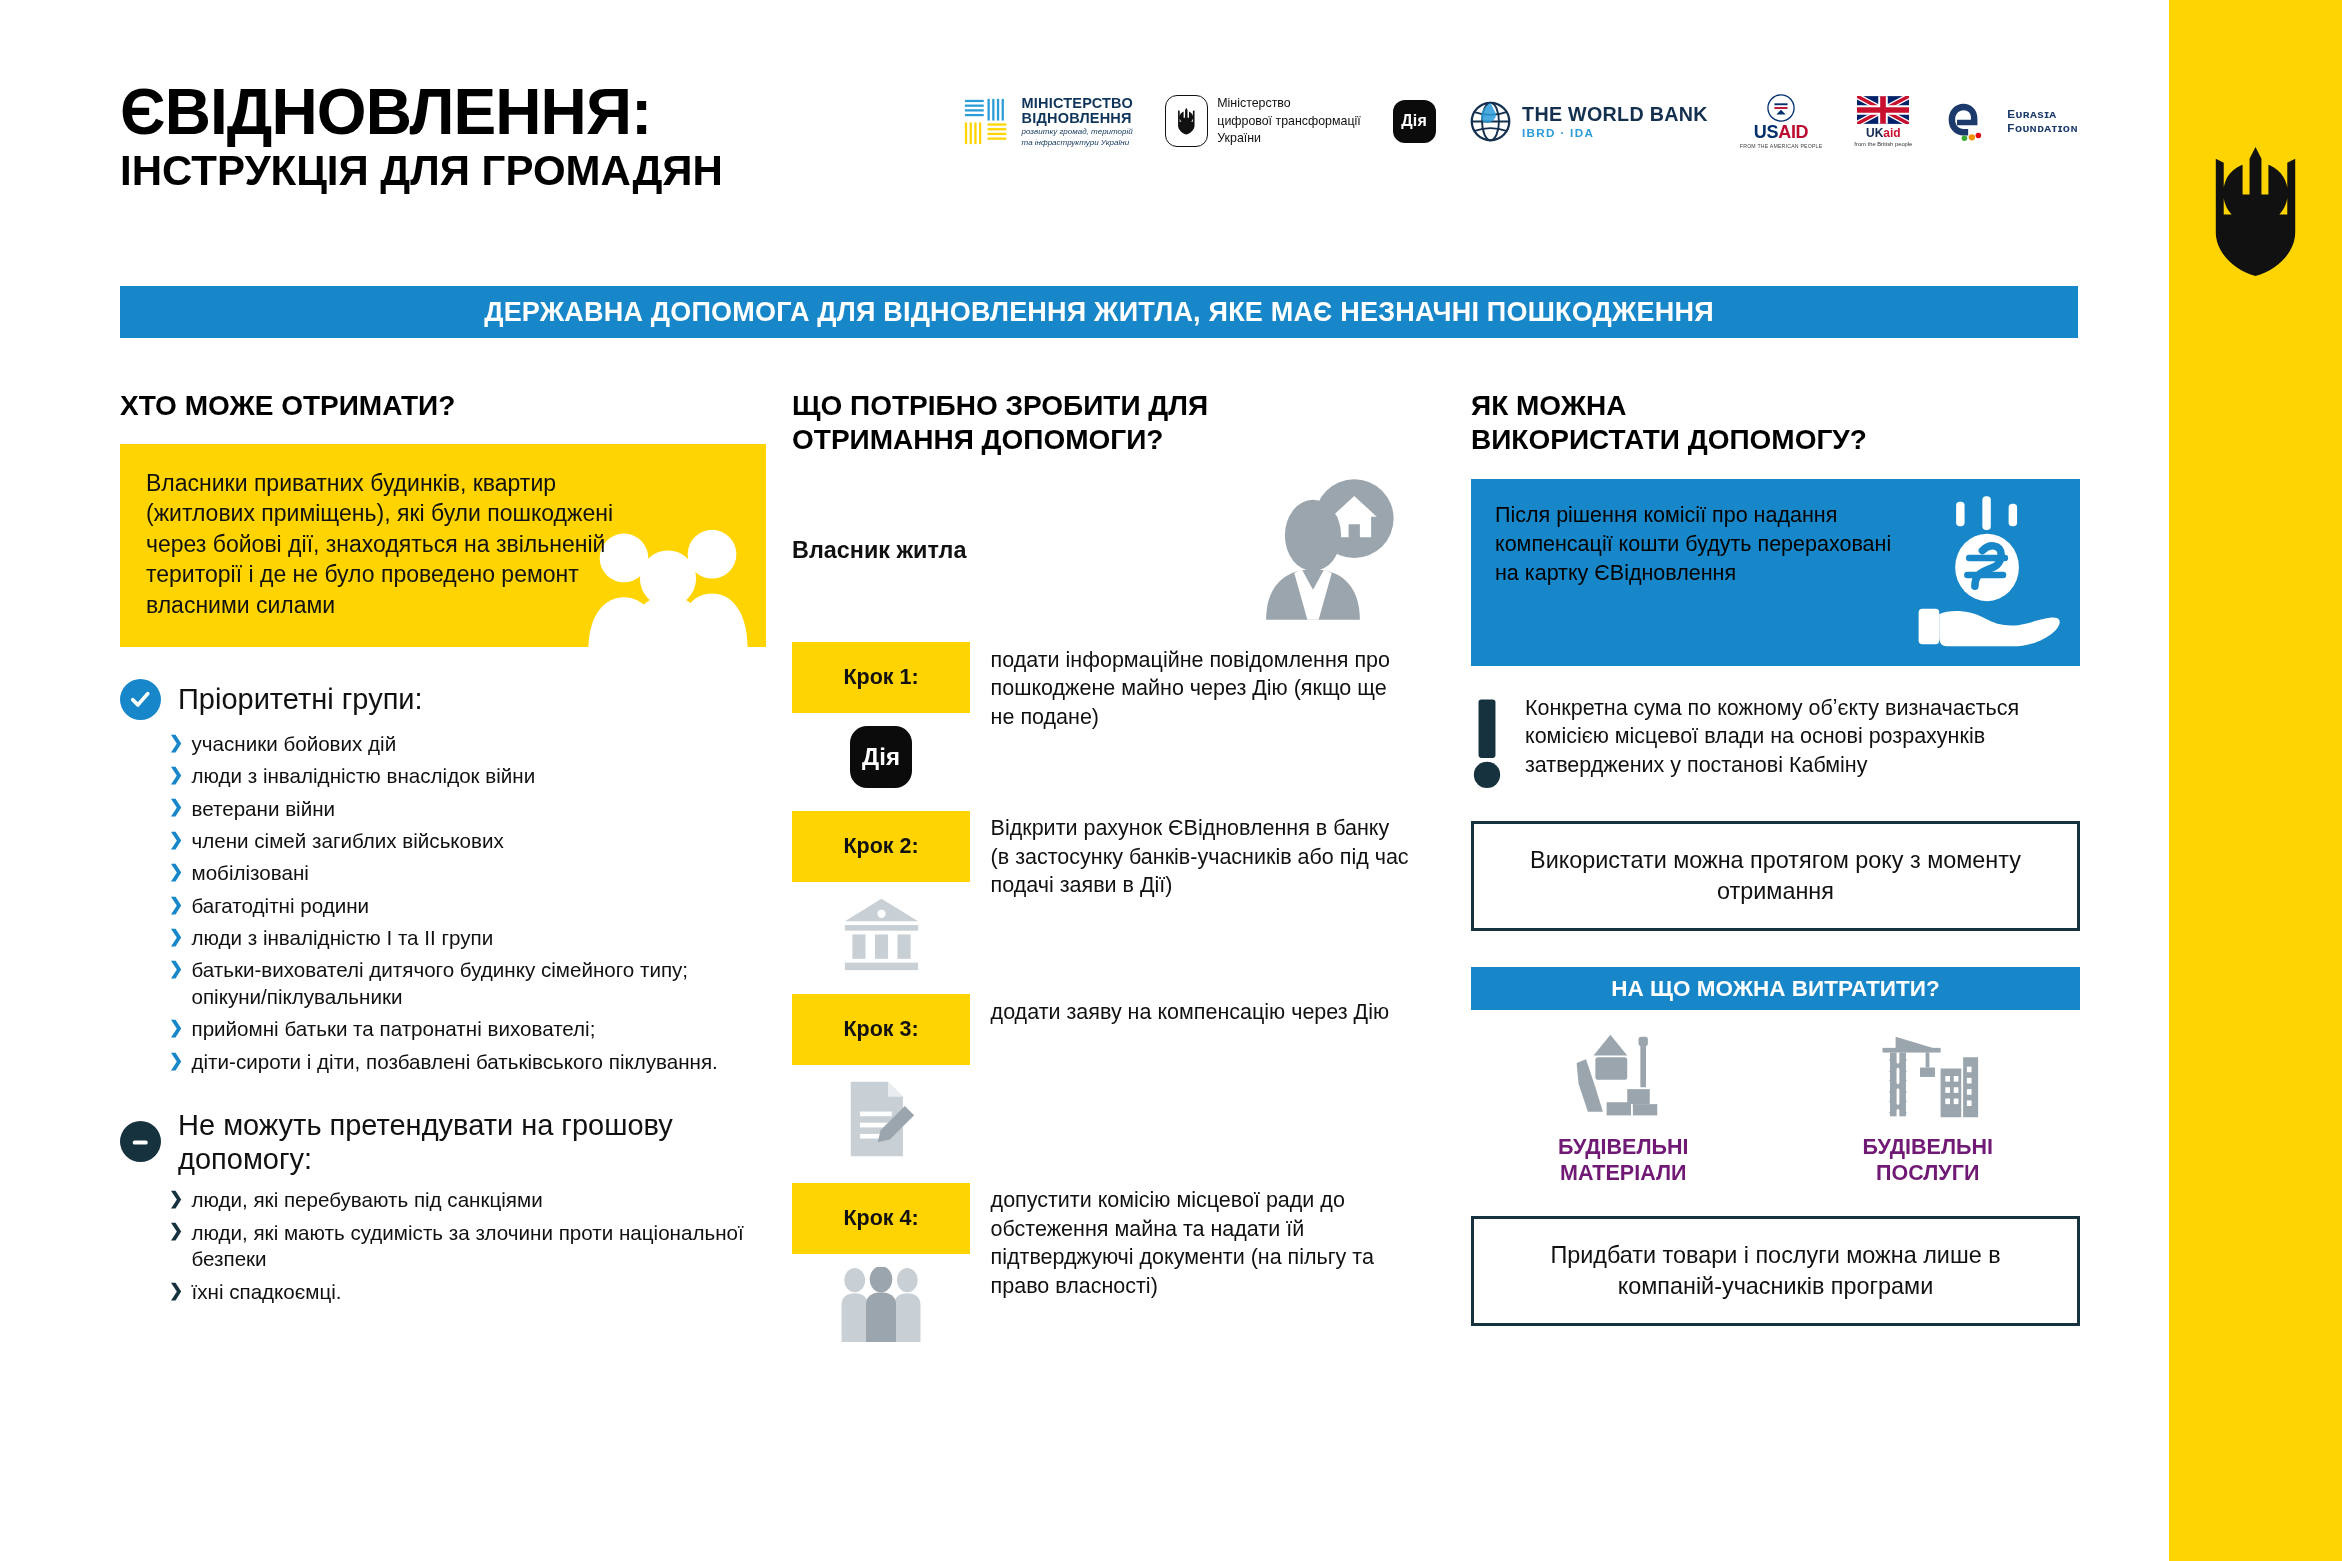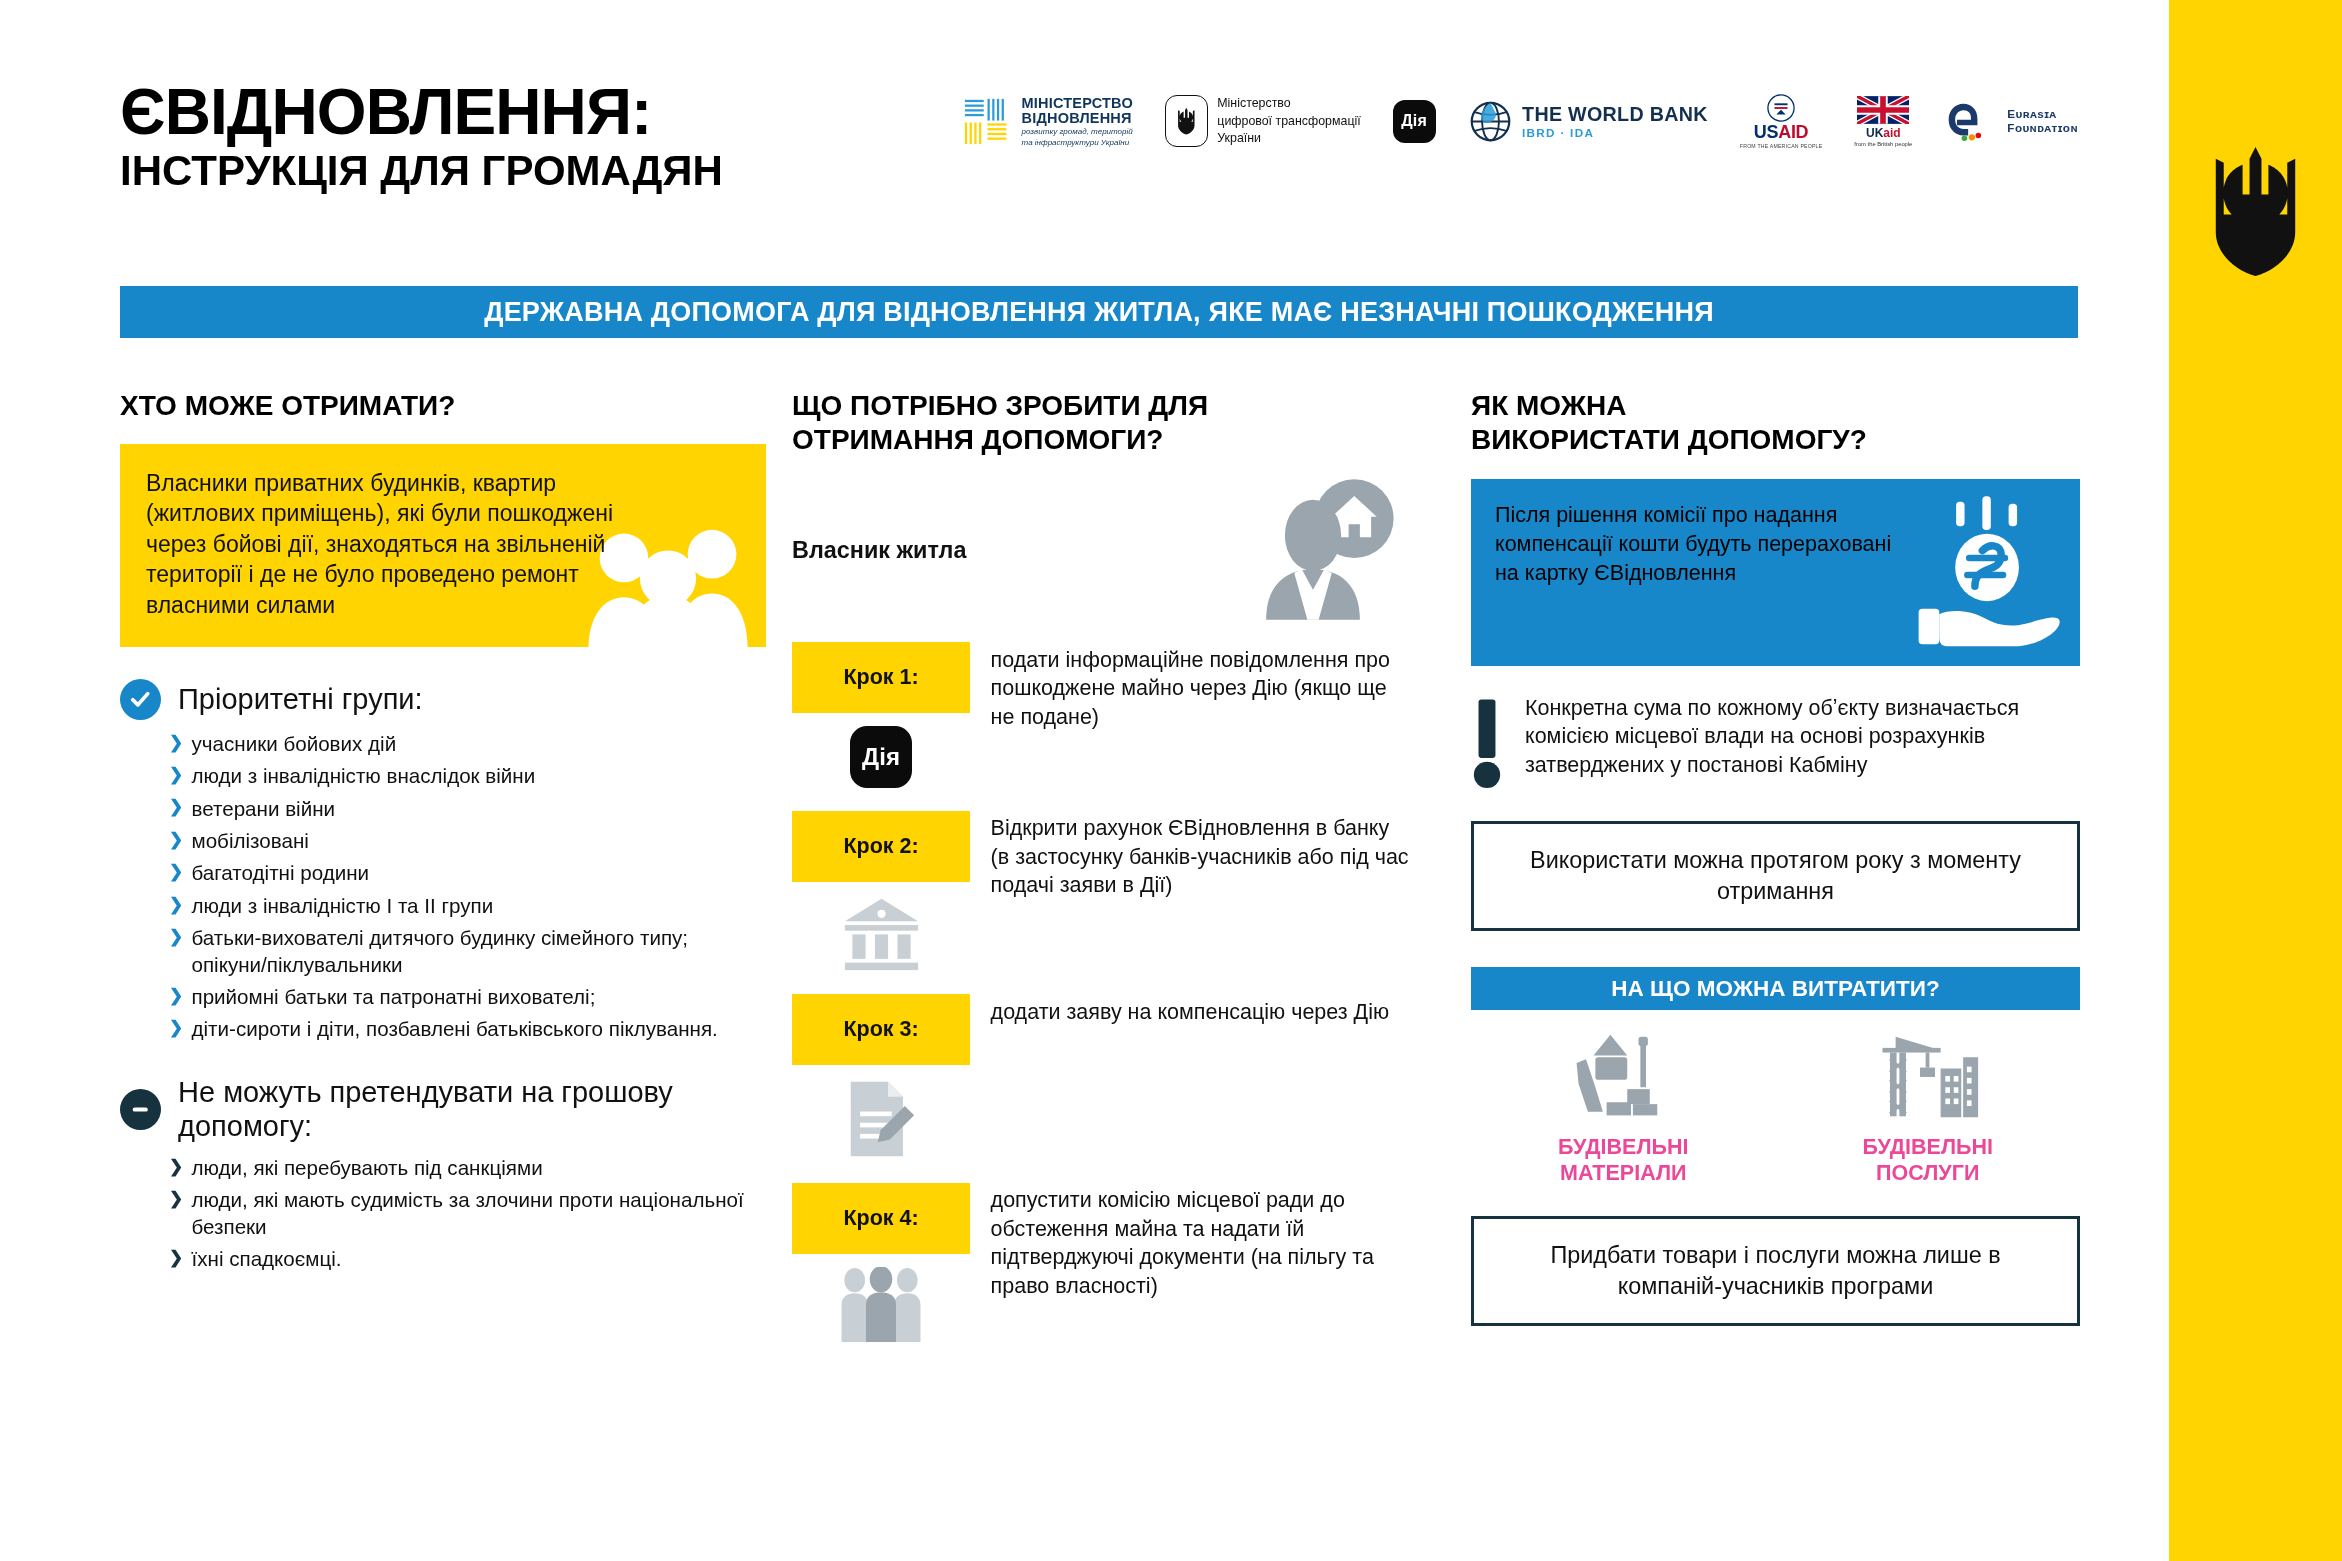--- a/index.html
+++ b/index.html
@@ -173,21 +173,21 @@
     text-align: center; font-size: 23.4px; color: #111; line-height: 1.34;
   }
 
   .mini-banner {
     background: #1887C9; color: #fff; text-align: center;
     font-size: 22.5px; font-weight: 700; padding: 8.4px 0; margin-top: 36px;
   }
   .spend-row { display: flex; justify-content: space-around; margin-top: 20.6px; }
   .spend { text-align: center; width: 234px; }
   .spend-ico { height: 90px; display: flex; align-items: flex-end; justify-content: center; }
-  .spend-label { font-size: 21.5px; font-weight: 700; color: #ec4899; line-height: 1.22; margin-top: 13px; }
+  .spend-label { font-size: 21.5px; font-weight: 700; color: #701a75; line-height: 1.22; margin-top: 13px; }
 
   .grey { fill: #9AA5AD; }
   .grey-light { fill: #C9D0D5; }
 </style>
 </head>
 <body>
 
 <div class="page">
 
   <div class="flag-band">
@@ -332,20 +332,21 @@
         <svg width="22.5" height="22.5" viewBox="0 0 24 24">
           <path d="M4 12.5 L9.5 18 L20 6" fill="none" stroke="#fff" stroke-width="4" stroke-linecap="round" stroke-linejoin="round"></path>
         </svg>
       </div>
       <div class="sec-title">Пріоритетні групи:</div>
     </div>
     <ul class="chev blue">
       <li>учасники бойових дій</li>
       <li>люди з інвалідністю внаслідок війни</li>
       <li>ветерани війни</li>
+      <li>члени сімей загиблих військових</li>
       <li>мобілізовані</li>
       <li>багатодітні родини</li>
       <li>люди з інвалідністю I та II групи</li>
       <li>батьки-вихователі дитячого будинку сімейного типу; опікуни/піклувальники</li>
       <li>прийомні батьки та патронатні вихователі;</li>
       <li>діти-сироти і діти, позбавлені батьківського піклування.</li>
     </ul>
 
     <div class="sec-head">
       <div class="round-ico dark">

